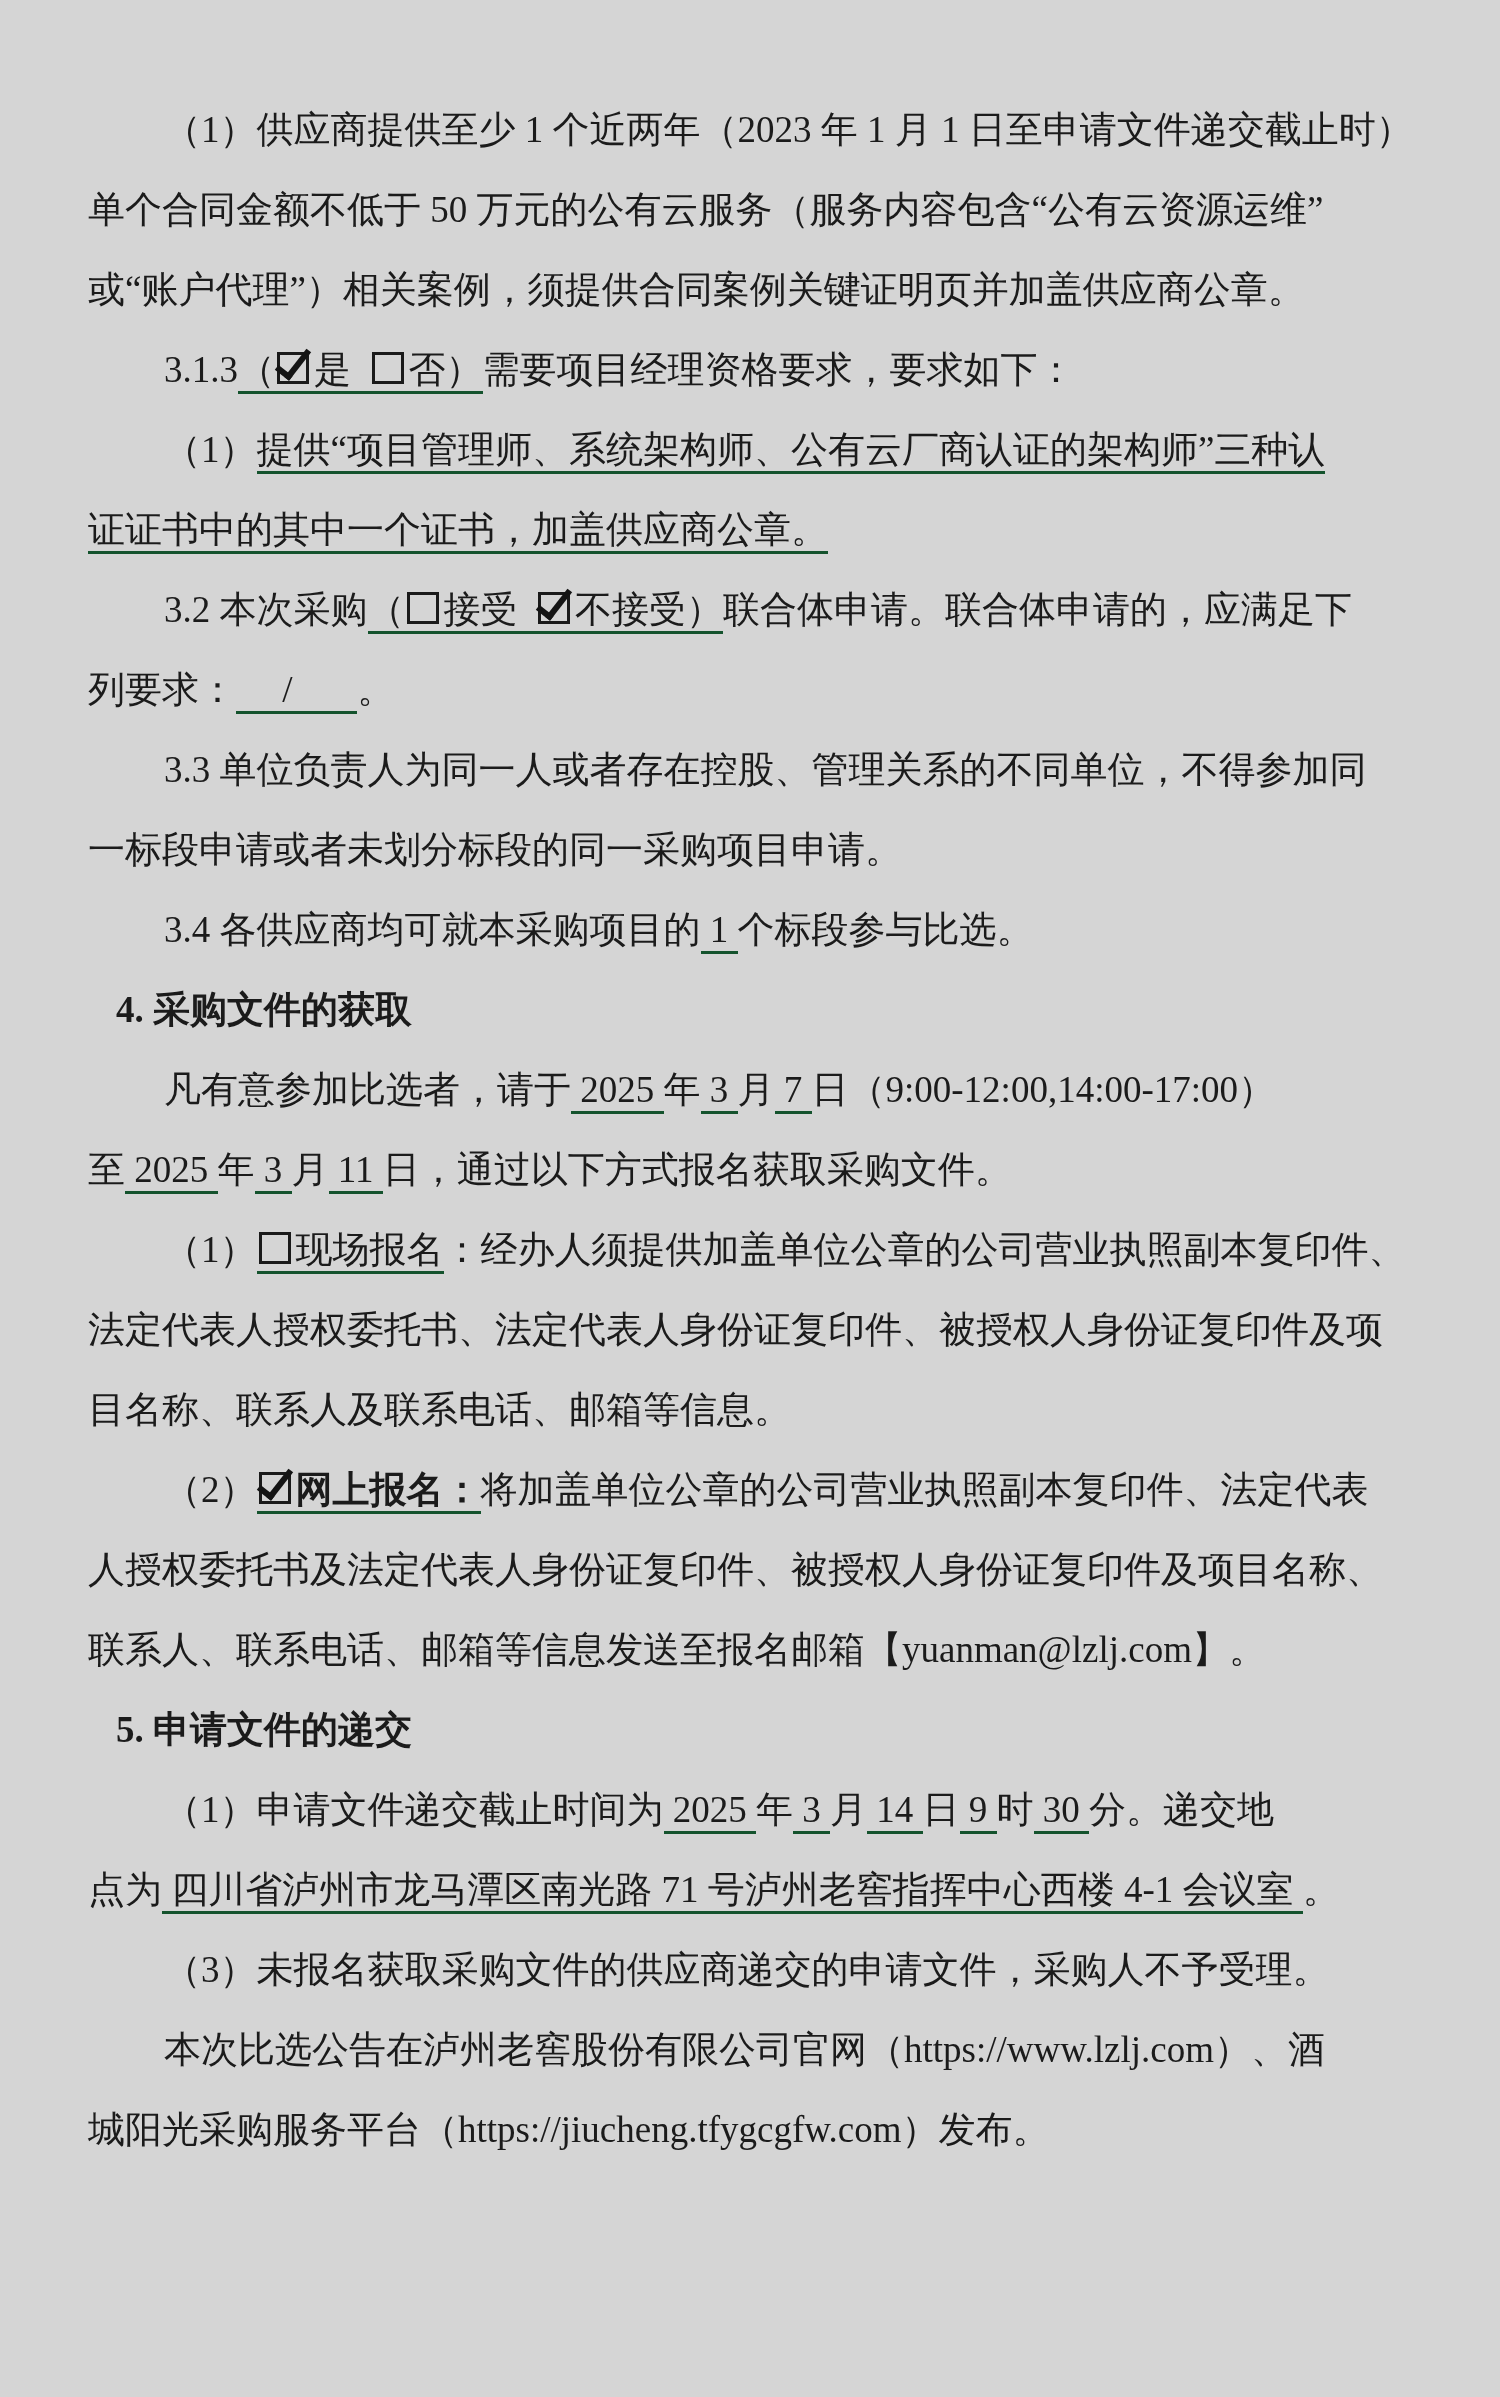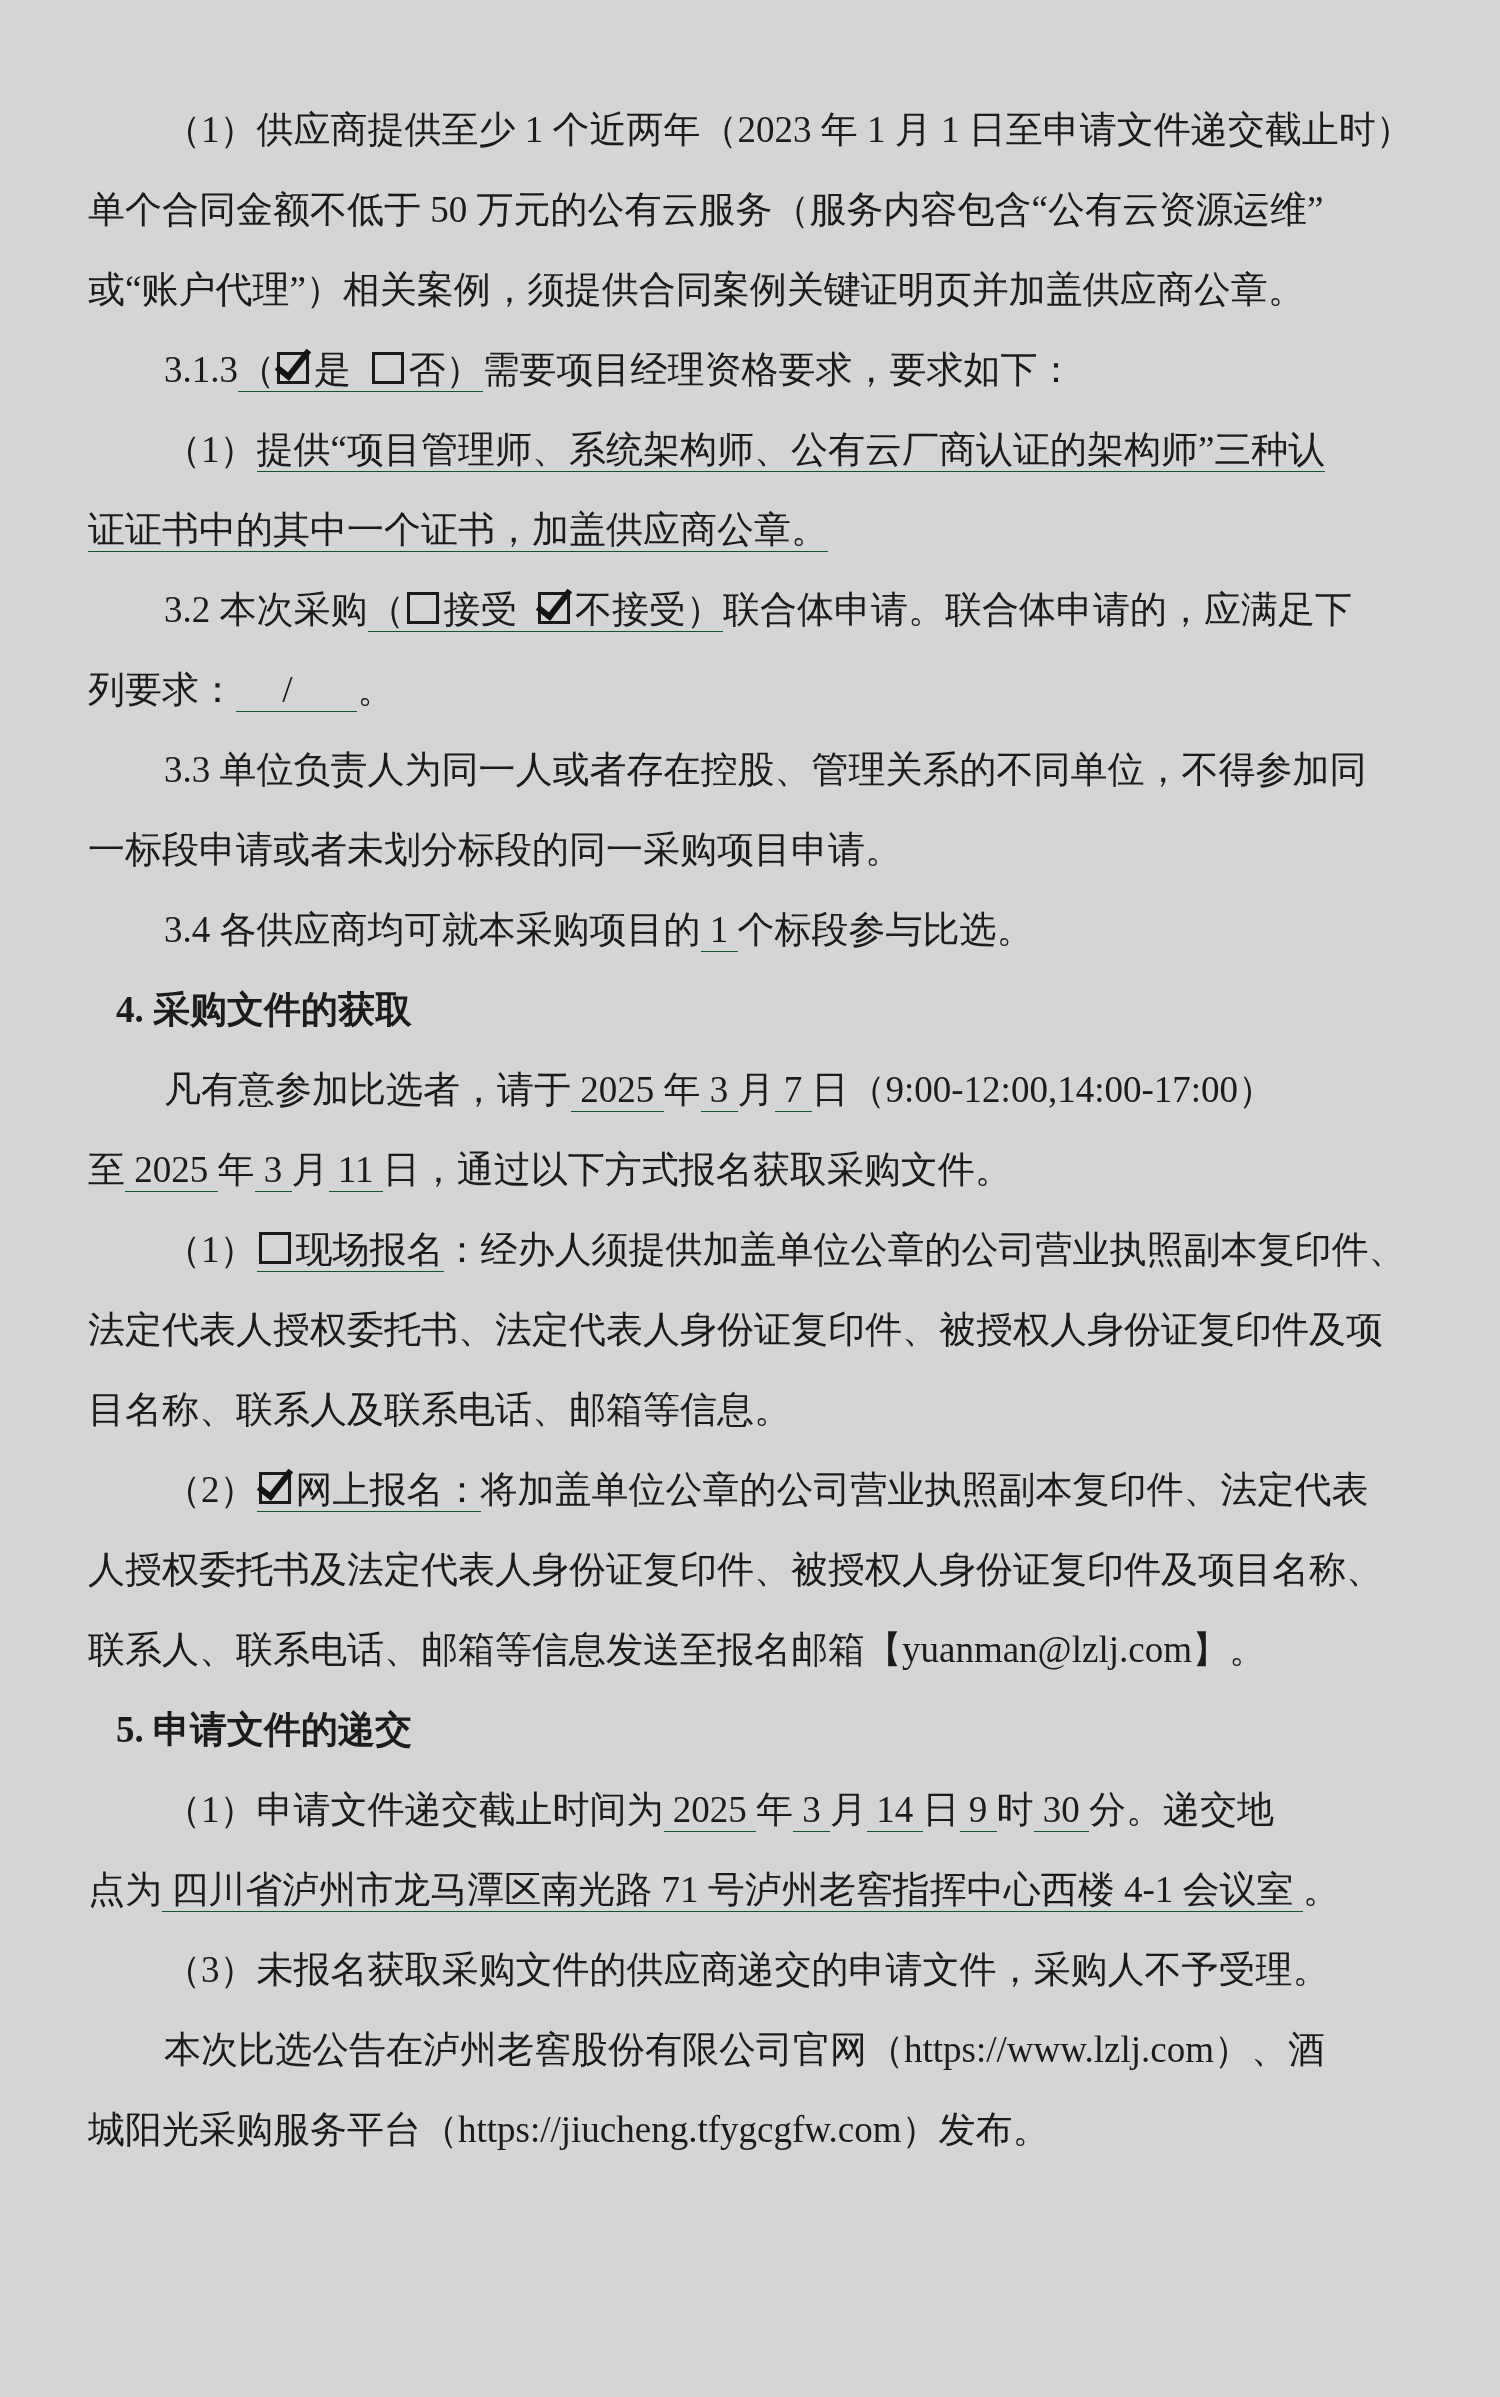--- a/index.html
+++ b/index.html
@@ -23,24 +23,24 @@
     margin: 0;
     white-space: nowrap;
   }
   .indent { text-indent: 76px; }
   .h {
     font-family: Liberation Serif, serif;
     font-weight: bold;
     text-indent: 28px;
   }
   .u {
-    border-bottom: 1px solid #14532d;
+    border-bottom: 3px solid #14532d;
     padding-bottom: 1px;
   }
-  .b { font-weight: normal; margin-top: 12px; }
+  .b { font-weight: bold; margin-top: 12px; }
   .cb {
     display: inline-block;
     width: 26px;
     height: 26px;
     border: 3px solid #1a1a1a;
     position: relative;
     vertical-align: -2px;
     margin: 0 5px 0 2px;
     background: transparent;
   }

